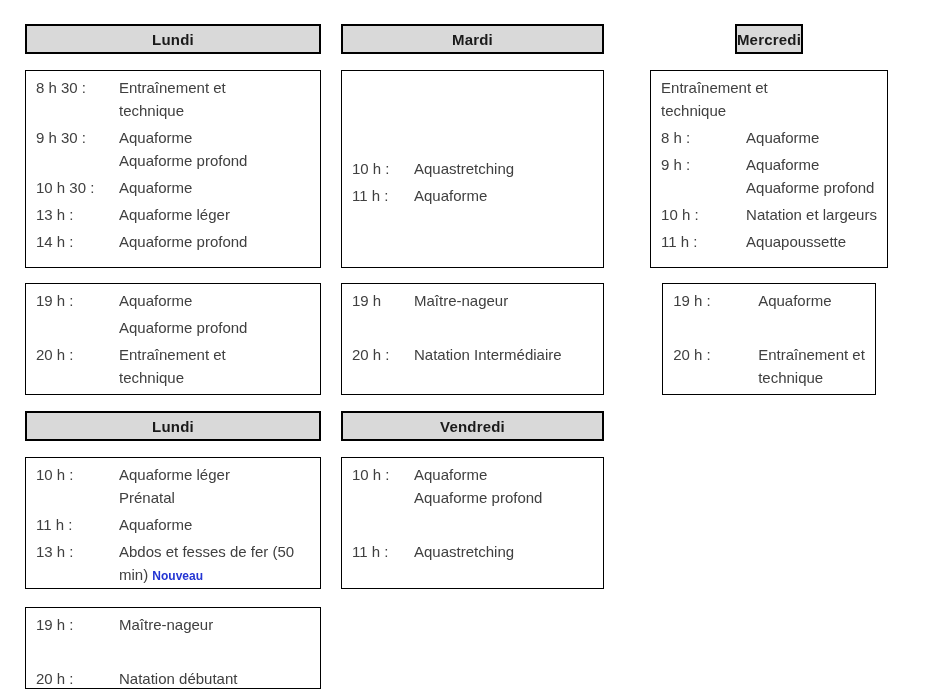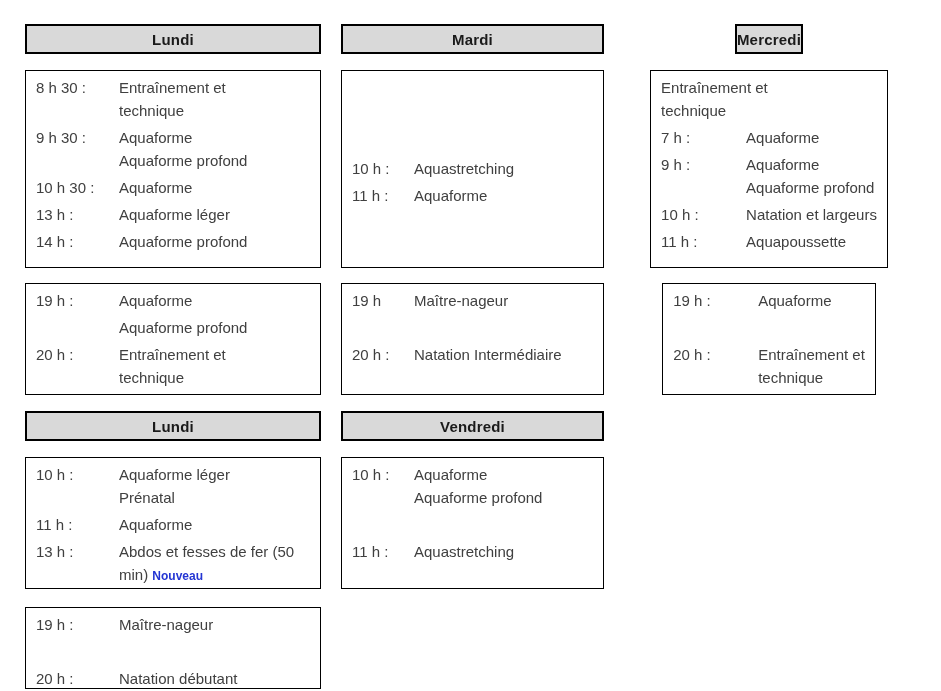--- a/index.html
+++ b/index.html
@@ -256,21 +256,21 @@
         <span>Mercredi</span>
       </div>
       <div class="box size-morning">
         <div class="row">
           <div class="lines">
             <div class="line">Entraînement et</div>
             <div class="line">technique</div>
           </div>
         </div>
         <div class="row">
-          <div class="time">7 h :</div>
+          <div class="time">8 h :</div>
           <div class="lines">
             <div class="line">Aquaforme</div>
           </div>
         </div>
         <div class="row">
           <div class="time">9 h :</div>
           <div class="lines">
             <div class="line">Aquaforme</div>
             <div class="line">Aquaforme profond</div>
           </div>

